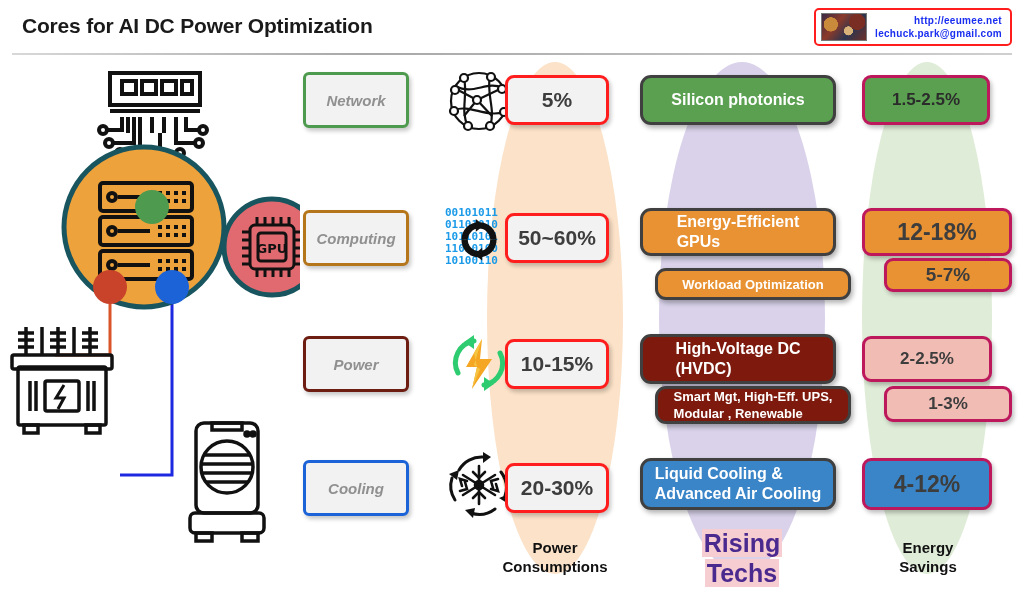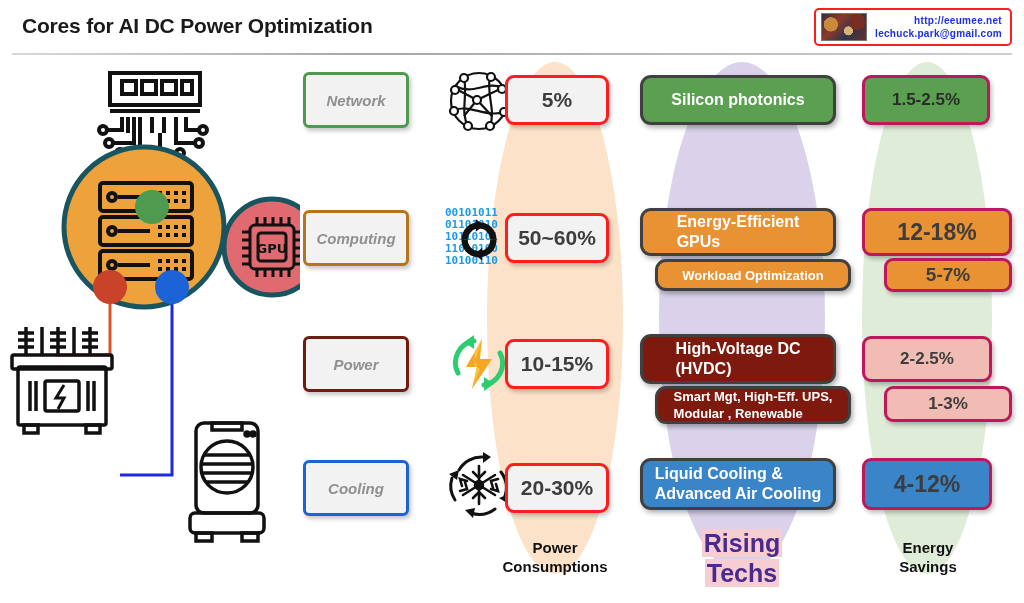--- a/index.html
+++ b/index.html
@@ -386,21 +386,21 @@
         </g>
       </svg>
     </div>
     <div class="pct-badge" style="top:5px;">50~60%</div>
     <div class="tech-box tech-main" style="top:0px; height:48px; background:#e89234;">
       <span>
         <span>Energy-Efficient</span><br>
         <span>GPUs</span>
       </span>
     </div>
-    <div class="tech-box tech-sub" style="top:51px; height:32px; background:#e89234;">Workload Optimization</div>
+    <div class="tech-box tech-sub" style="top:60px; height:32px; background:#e89234;">Workload Optimization</div>
     <div class="sav-badge" style="left:862px; top:0px; width:150px; height:48px; background:#e89234; font-size:23px;">12-18%</div>
     <div class="sav-badge" style="left:884px; top:50px; width:128px; height:34px; background:#e89234; font-size:19px;">5-7%</div>
   </div>
 
   <div class="row" id="row-power">
     <div class="cat-pill" style="top:2px; border-color:#6e1d12;">Power</div>
     <div class="row-icon" style="top:-2px;">
       <svg width="70" height="64" viewBox="0 0 70 64">
         <g fill="none" stroke="#2ecc71" stroke-width="5" stroke-linecap="round">
           <path d="M14 42 A22 22 0 0 1 30 10"></path>

